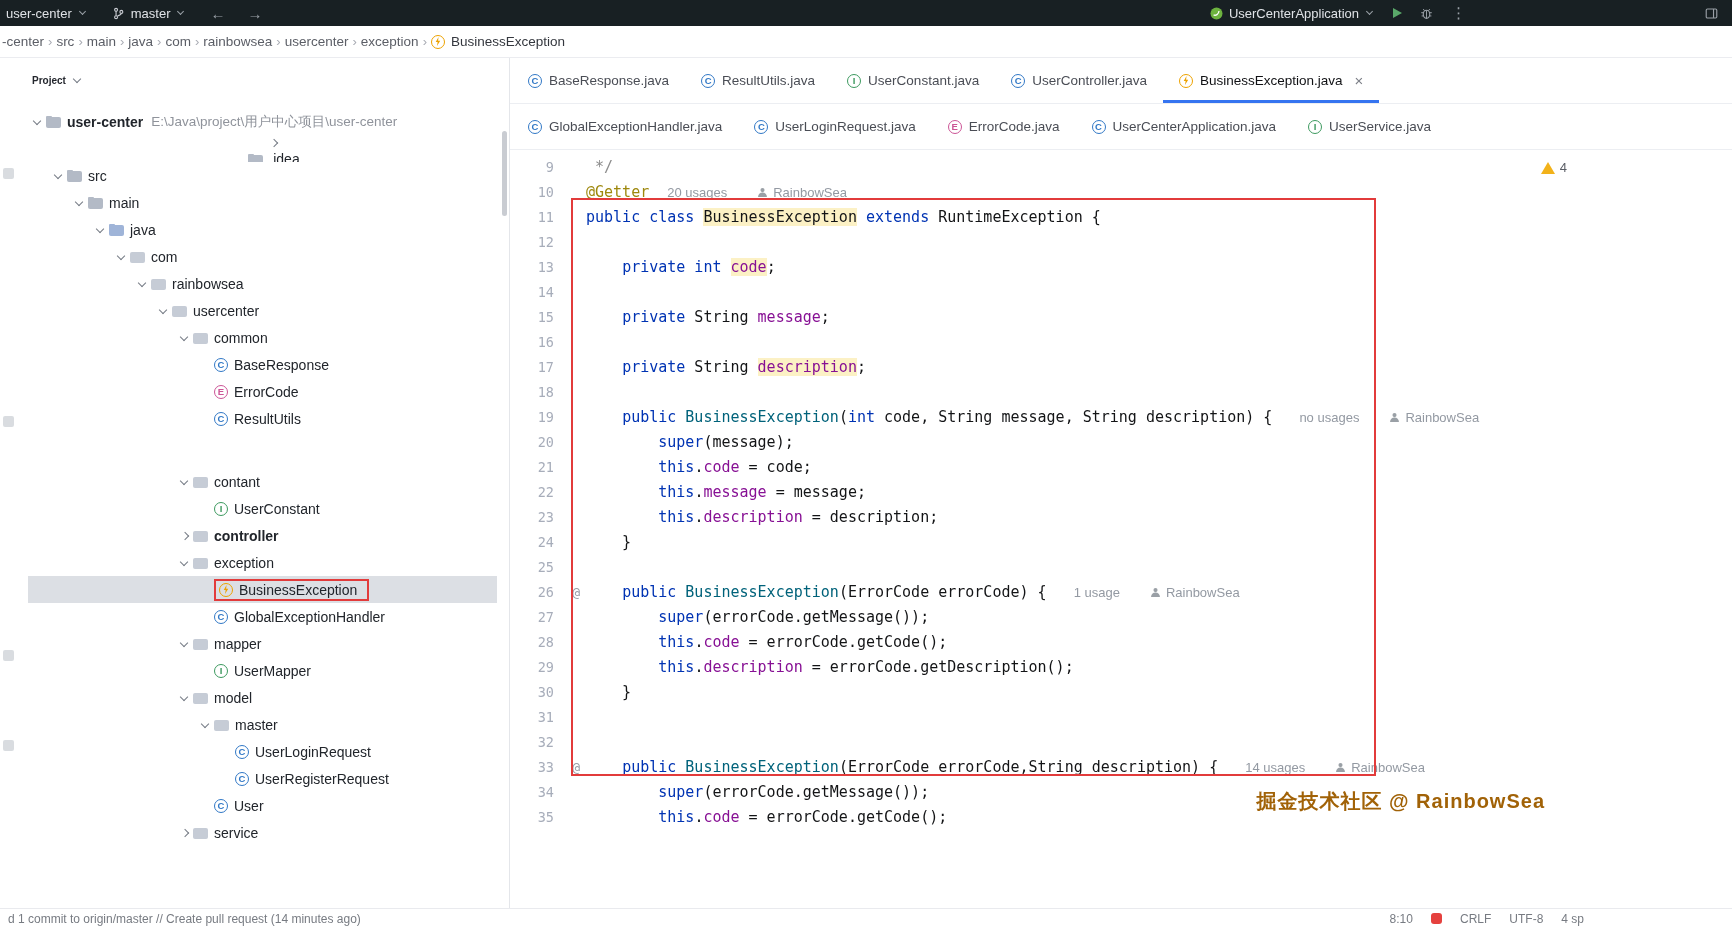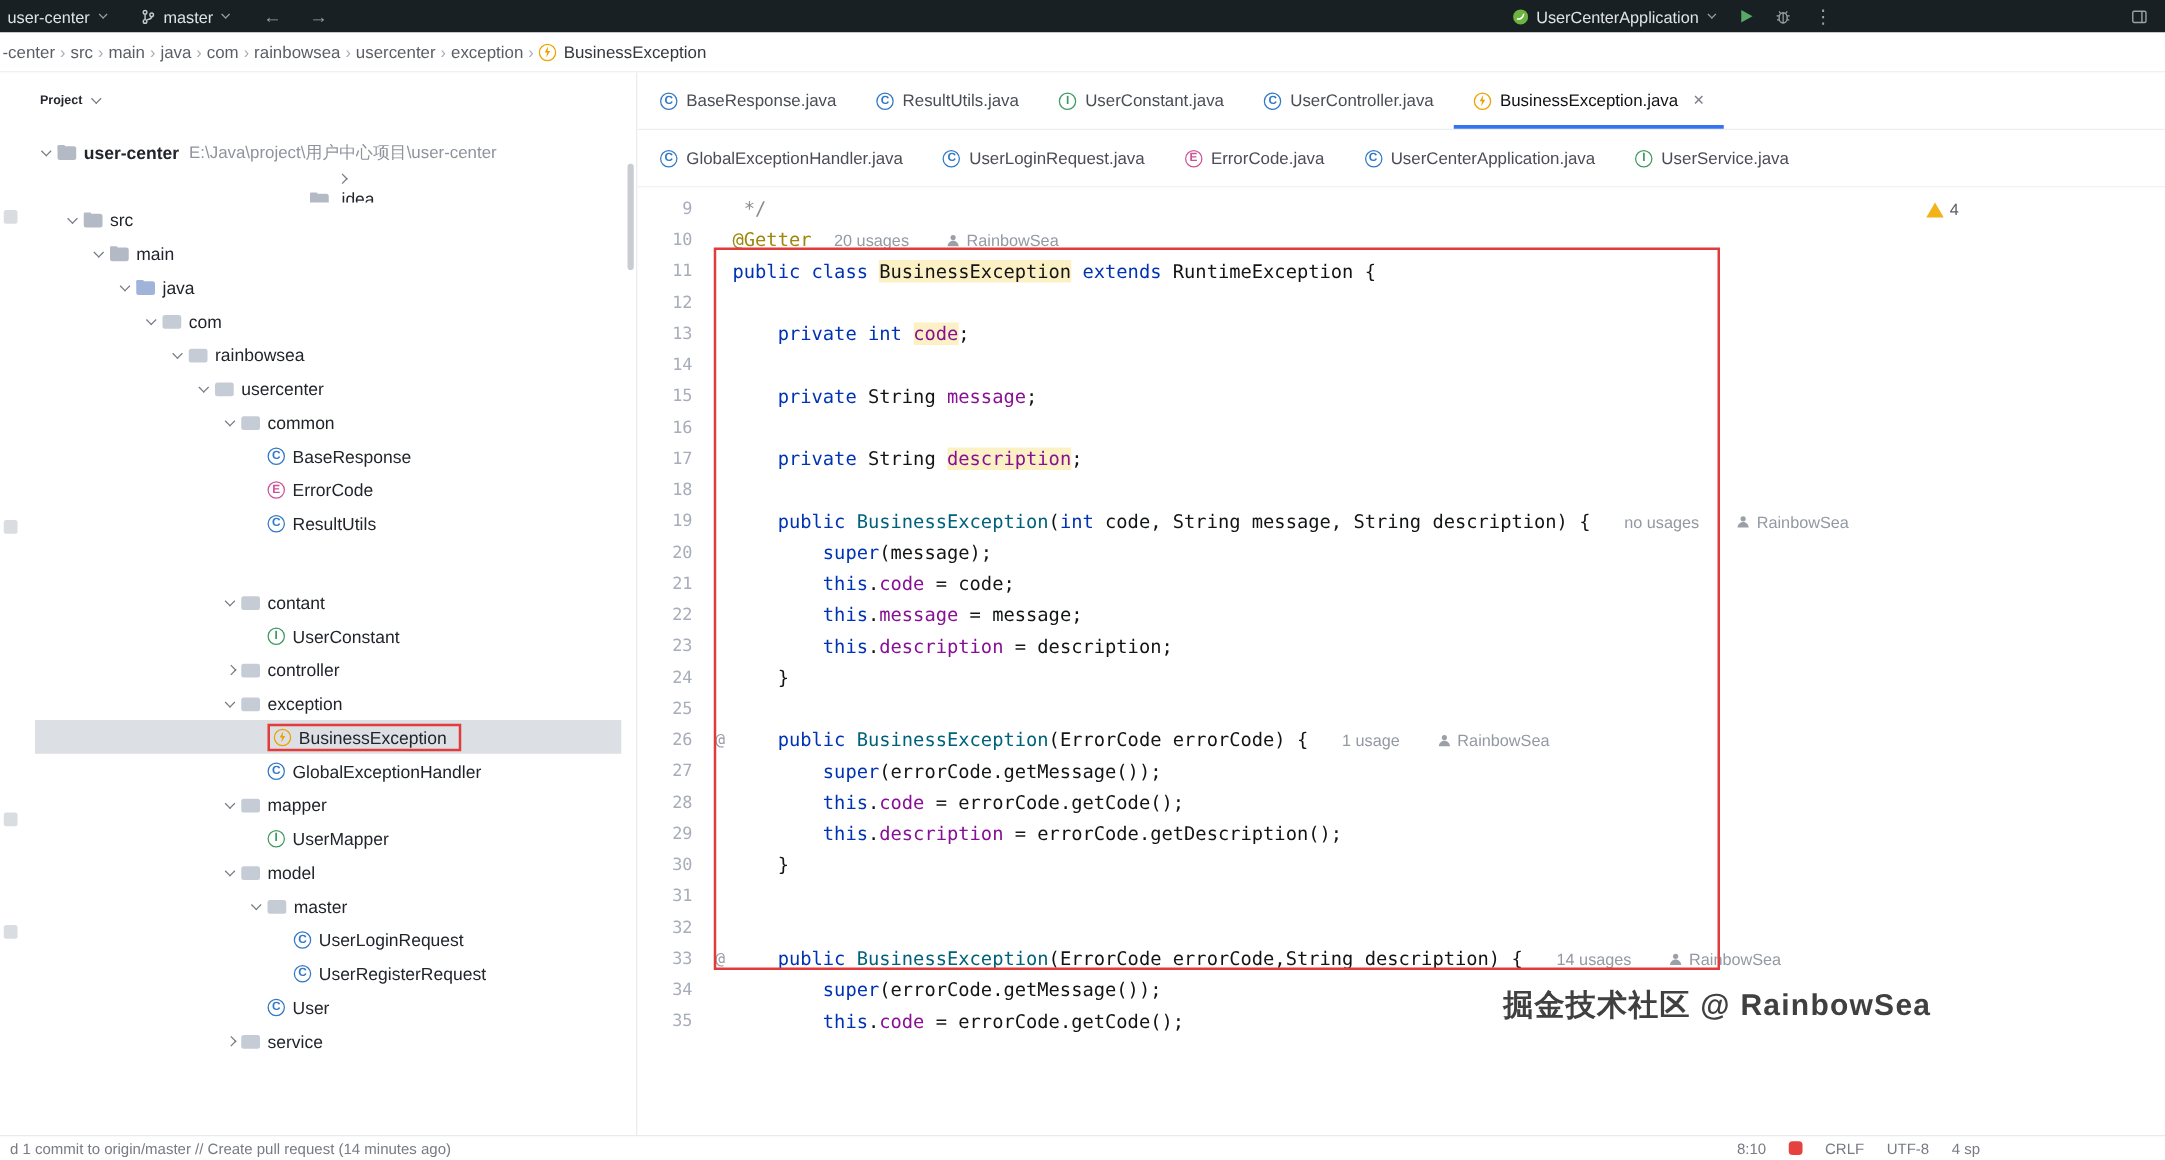--- a/index.html
+++ b/index.html
@@ -111,22 +111,22 @@
   .seg-author{font-family:"Liberation Sans",sans-serif;font-size:13px;color:#9399a2;
     margin-left:30px;display:inline-flex;align-items:center;gap:5px;vertical-align:middle}
   .seg-author svg{vertical-align:middle}
 
   .red-box-code{position:absolute;left:61px;top:48px;width:805px;height:578px;
     border:2.5px solid #e23b3b;pointer-events:none;z-index:5}
   .inspection{position:absolute;top:10px;right:165px;display:flex;align-items:center;
     gap:5px;font-family:"Liberation Sans",sans-serif;font-size:13px;color:#5a5e66;cursor:pointer}
   .warn-tri{width:0;height:0;border-left:7px solid transparent;border-right:7px solid transparent;
     border-bottom:12px solid #f2b21a;display:inline-block}
-  .watermark{position:absolute;top:638px;right:187px;font-size:24px;font-weight:600;
-    color:#404040;letter-spacing:1px;font-family:"Liberation Sans",sans-serif}
+  .watermark{position:absolute;top:638px;right:187px;font-size:20px;font-weight:600;
+    color:#a16207;letter-spacing:1px;font-family:"Liberation Sans",sans-serif}
 
   
   .status-bar{height:20px;flex:none;display:flex;align-items:center;
     justify-content:space-between;padding:0 8px;border-top:1px solid #e9eaee;
     font-size:12px;color:#777b82;background:#fff}
   .sb-right{display:flex;align-items:center;gap:18px;padding-right:140px}
   .red-ic{width:11px;height:11px;background:#e5413e;border-radius:3px;display:inline-block}
 </style>
 </head>
 <body>
@@ -325,21 +325,21 @@
               <span class="tree-label">contant</span>
             </span>
           </div>
           <div class="tree-row" style="padding-left: 170px;">
             <span class="chev chev-none"></span>
             <span class="tree-inner">
               <span class="ticon ticon-interface">I</span>
               <span class="tree-label">UserConstant</span>
             </span>
           </div>
-          <div class="tree-row" style="padding-left: 149px;">
+          <div class="tree-row" style="padding-left: 149px; font-weight: bold;">
             <span class="chev chev-right"></span>
             <span class="tree-inner">
               <span class="ticon ticon-package"></span>
               <span class="tree-label">controller</span>
             </span>
           </div>
           <div class="tree-row" style="padding-left: 149px;">
             <span class="chev "></span>
             <span class="tree-inner">
               <span class="ticon ticon-package"></span>

